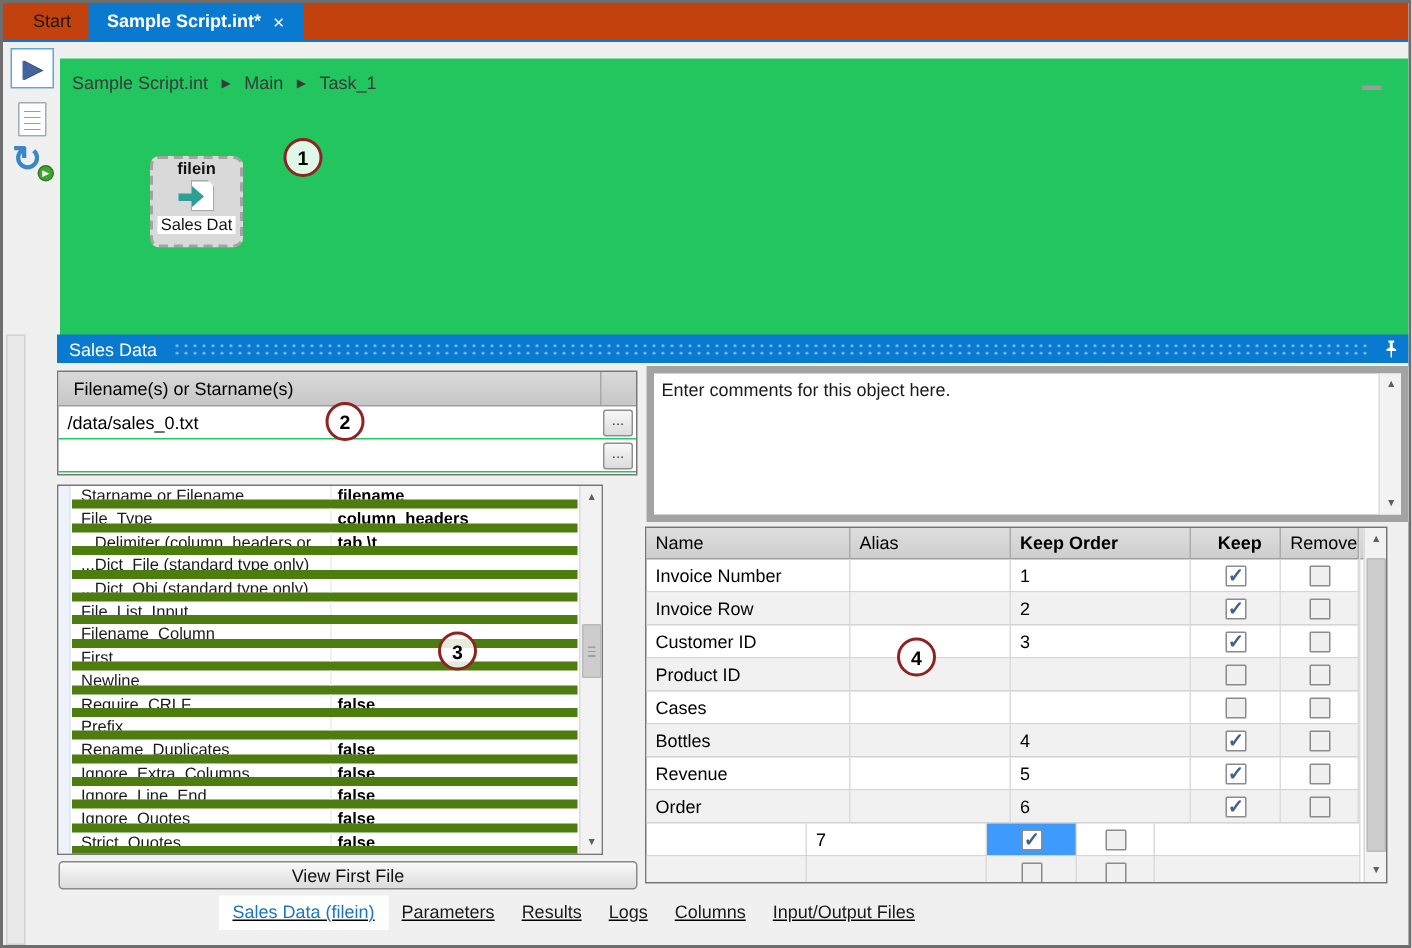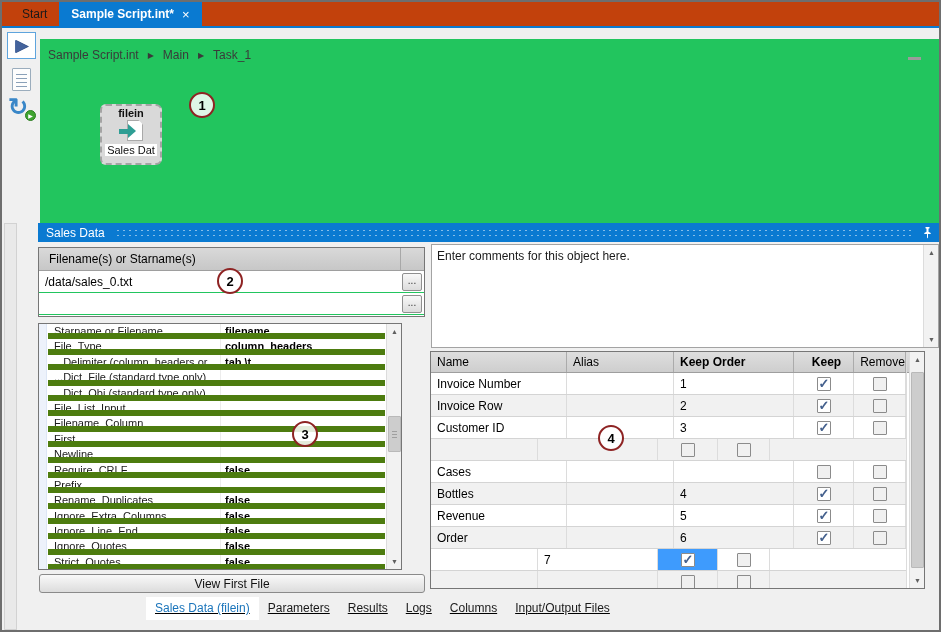--- a/index.html
+++ b/index.html
@@ -104,21 +104,21 @@
             border-radius: 1px; }
   .sthumb .grip { position: absolute; left: 3px; right: 3px; top: 50%; margin-top: -3px;
             height: 7px; background: repeating-linear-gradient(#9f9f9f 0 1px, transparent 1px 3px); }
 
   .viewbtn { top: 572px; left: 37px; width: 386px; height: 19px; border: 1px solid #8a8a8a;
              border-radius: 3px; background: linear-gradient(#f9f9f9,#dcdcdc);
              font-size: 12px; color: #111; display: flex; align-items: center; justify-content: center; }
 
   
   .comments { top: 242px; left: 429px; width: 508px; height: 104px; background: #fff;
-              border: 1px solid #a3a3a3; }
+              border: 5px solid #a3a3a3; }
   .comments .ctext { position: absolute; left: 5px; top: 4px; font-size: 12px; color: #1a1a1a; }
 
   
   .coltable { top: 349px; left: 428px; width: 495px; height: 238px; border: 1px solid #767676;
               background: #fff; overflow: hidden; font-size: 12px; }
   .thead { display: flex; height: 21px; background: linear-gradient(#dedede,#cecece);
            border-bottom: 1px solid #9e9e9e; }
   .thead .hc { display: flex; align-items: center; padding-left: 6px; color: #000;
            border-right: 1px solid #ababab; }
   .thead .hc:nth-child(3), .thead .hc:nth-child(4) { font-weight: bold; }
@@ -347,20 +347,21 @@
         <div class="tc c-alias"></div>
         <div class="tc c-order">3</div>
         <div class="tc c-keep">
             <span class="cb checked"></span>
           </div>
         <div class="tc c-remove">
             <span class="cb"></span>
           </div>
       </div>
       <div class="trow">
+        <div class="tc c-name">Product ID</div>
         <div class="tc c-alias"></div>
         <div class="tc c-order"></div>
         <div class="tc c-keep">
             <span class="cb"></span>
           </div>
         <div class="tc c-remove">
             <span class="cb"></span>
           </div>
       </div>
       <div class="trow">

